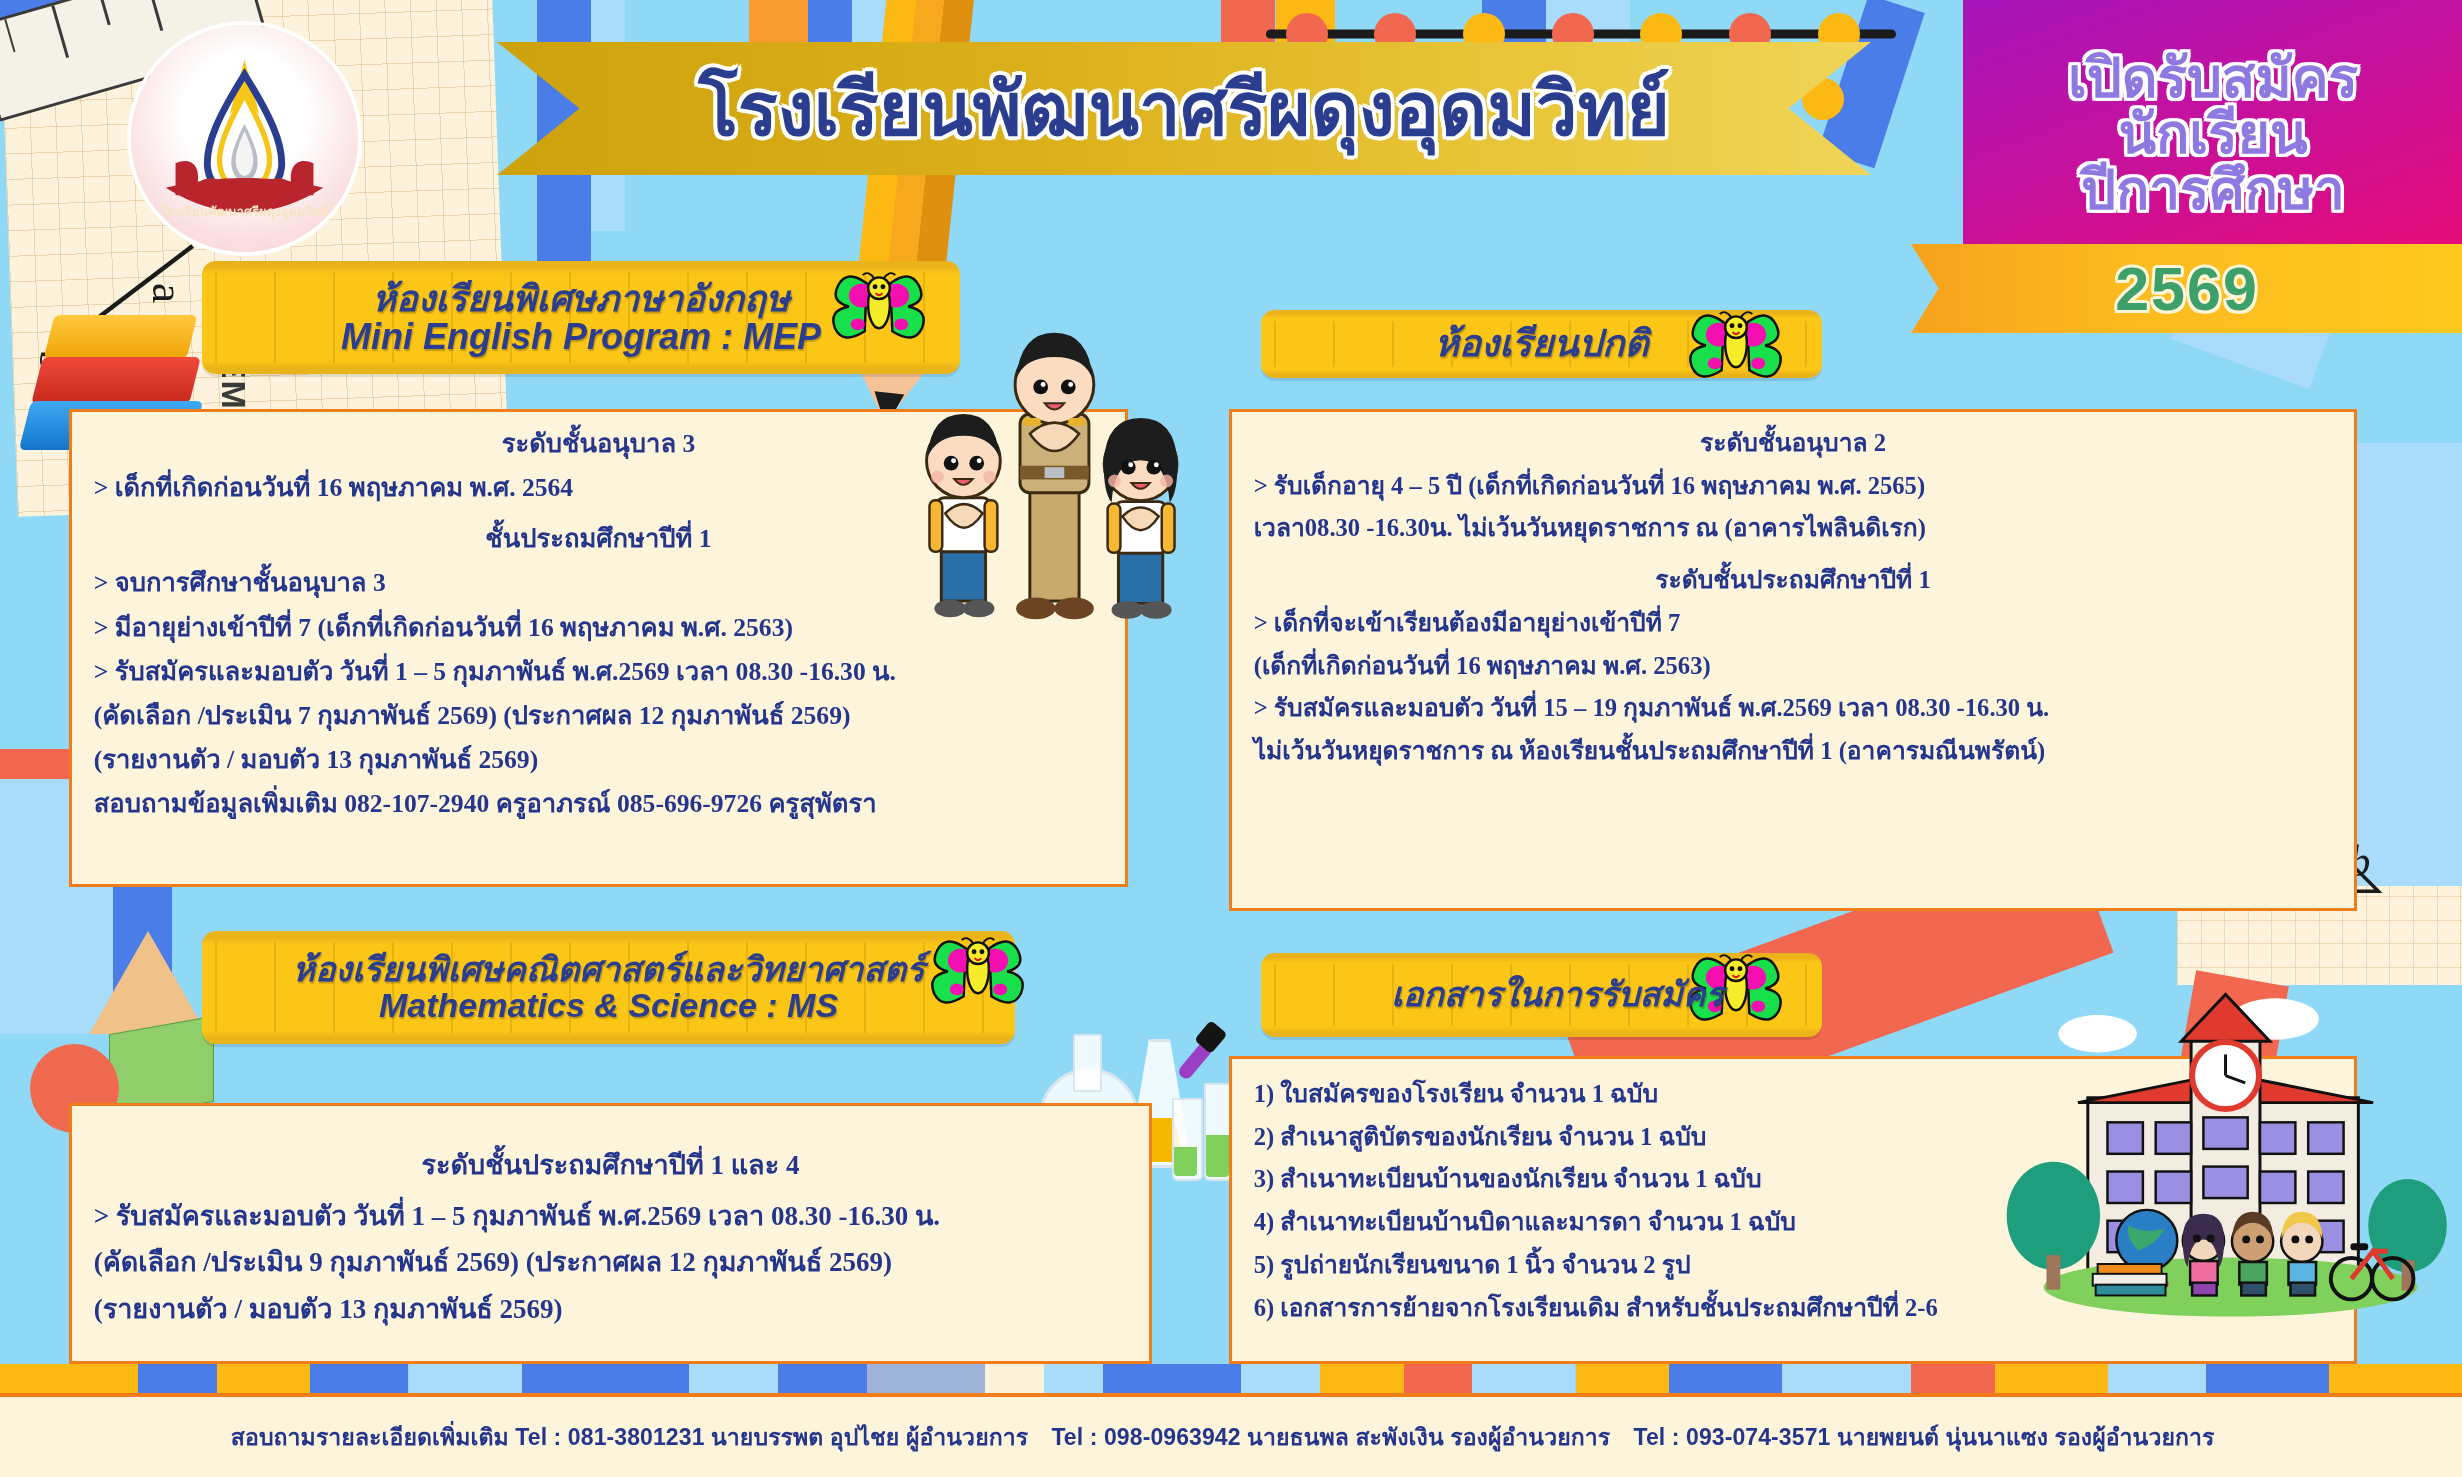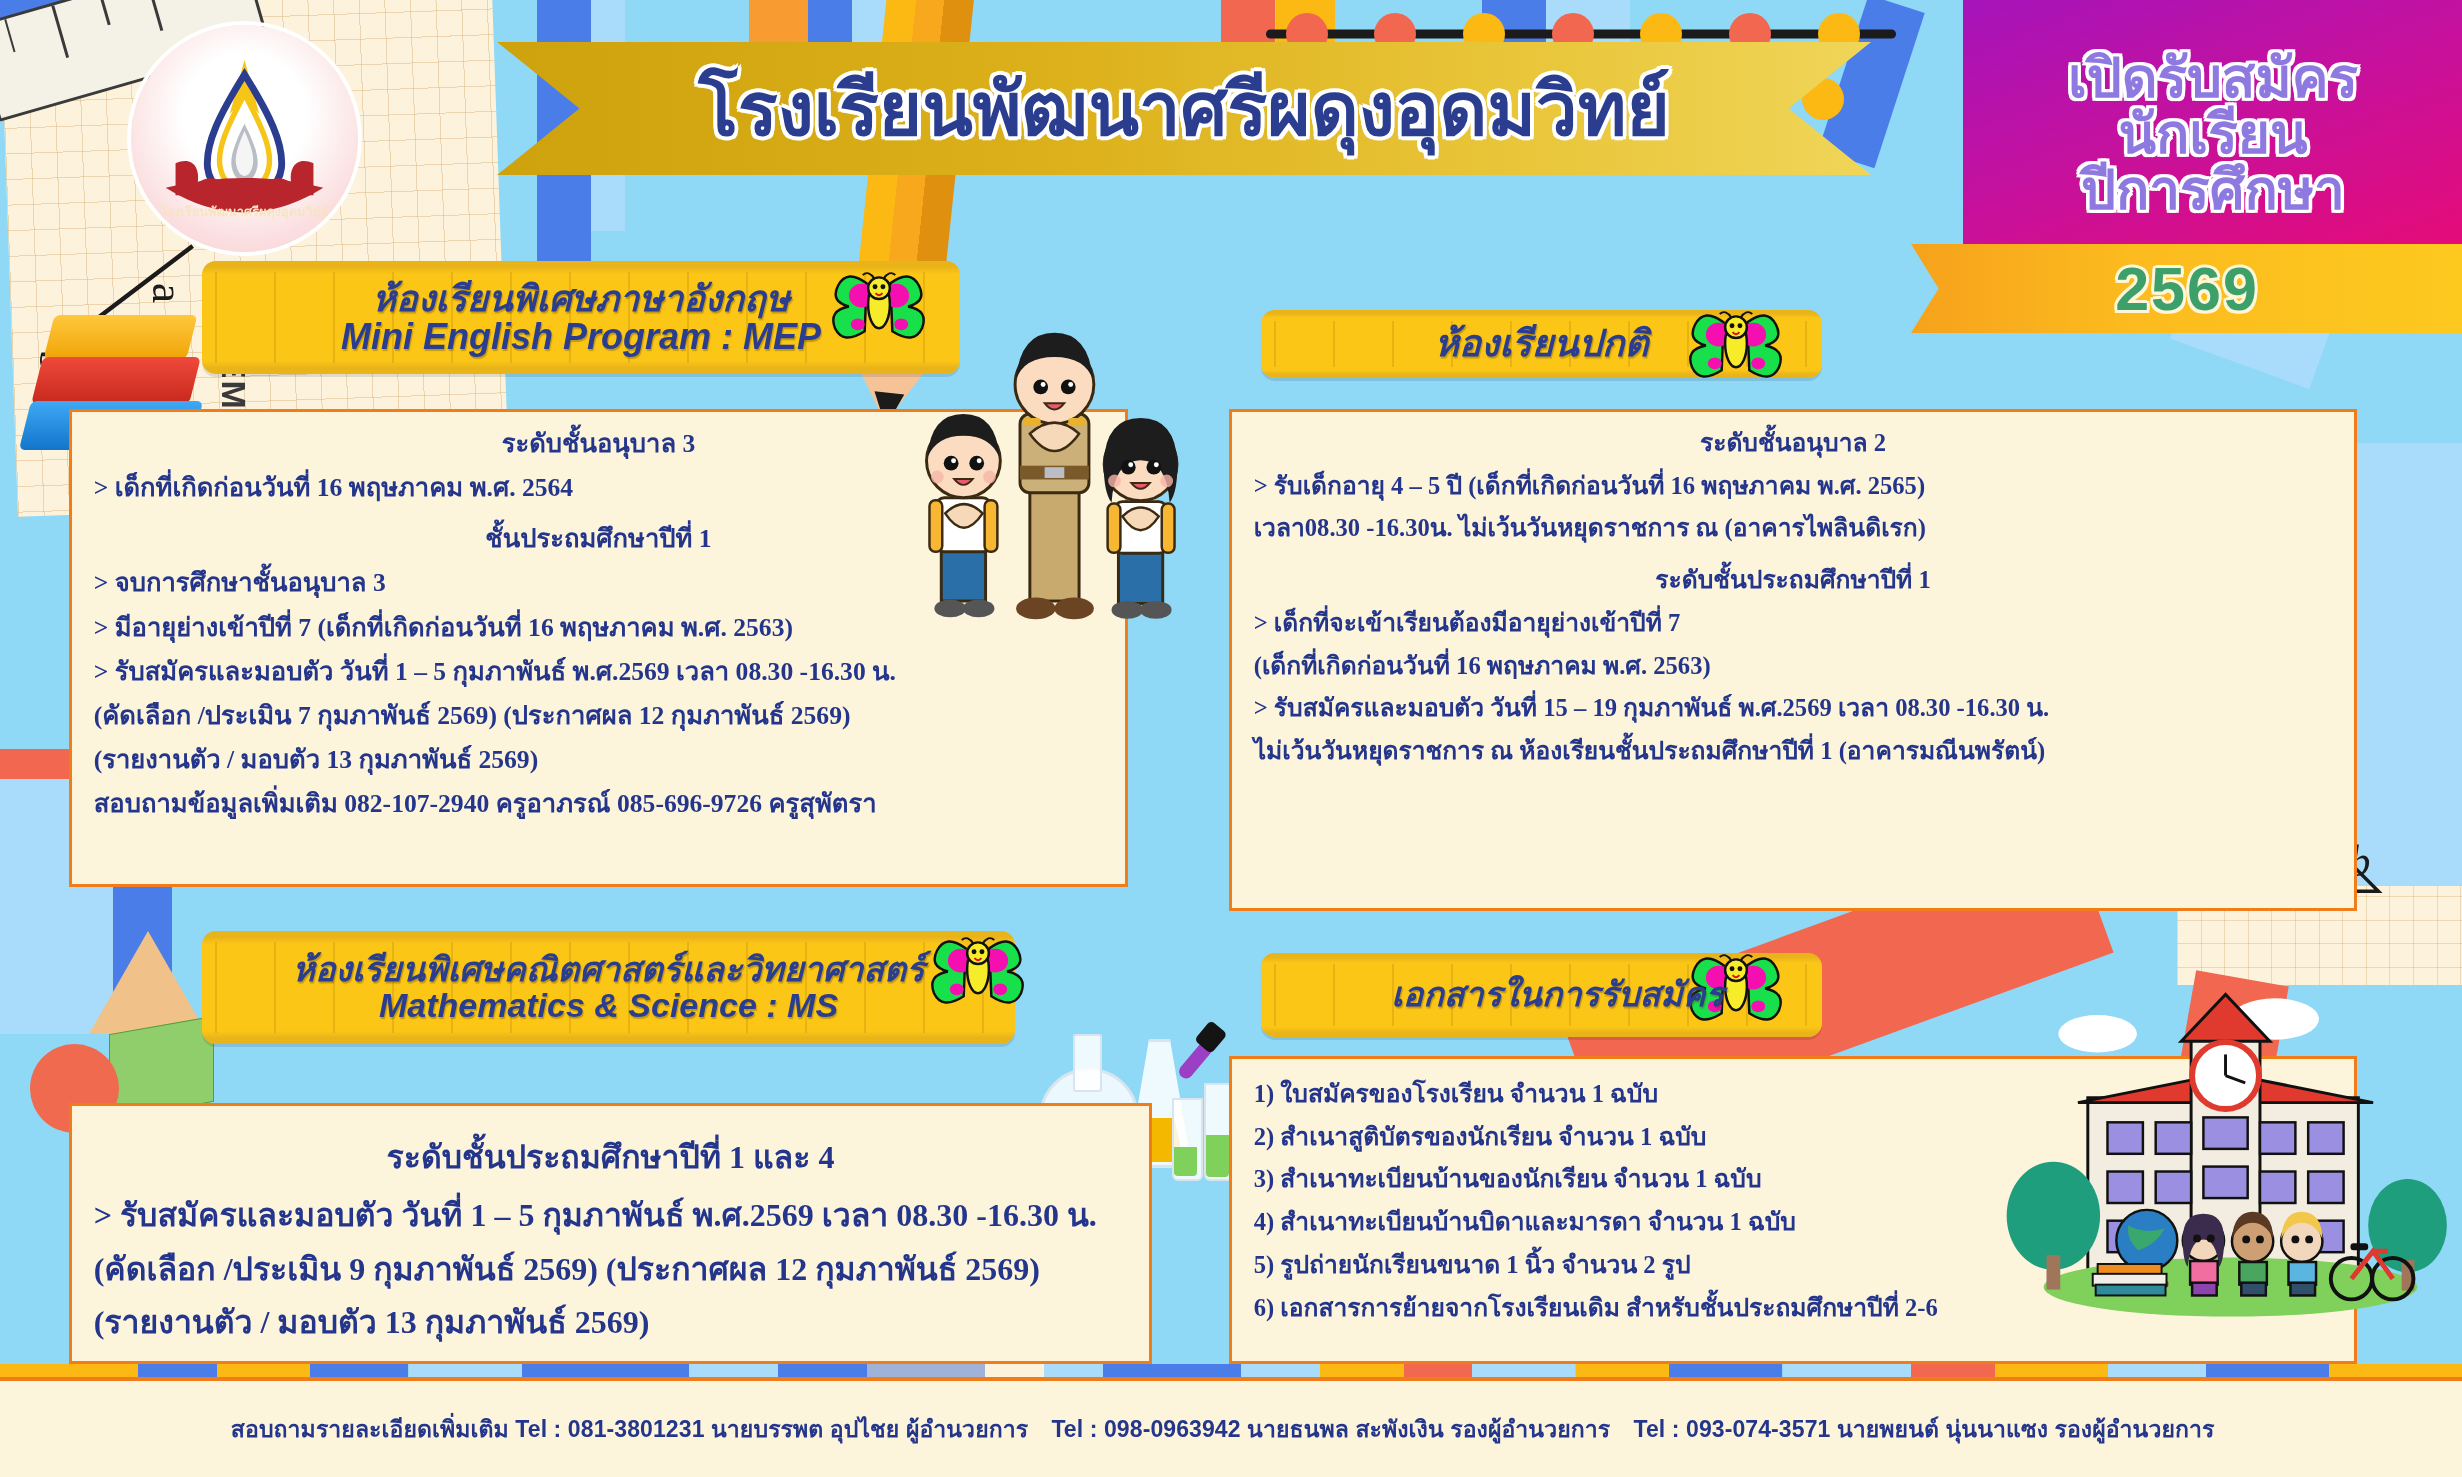--- a/index.html
+++ b/index.html
@@ -134,21 +134,21 @@
     padding:13.8px 21.7px;color:#24368c;font-weight:bold;
   }
   .card .body p{margin:0 0 7.9px 0;line-height:1.42;white-space:nowrap;}
   .card .body p.center{text-align:center;white-space:normal;}
 
   
   .bfly{position:absolute;width:94px;height:84px;}
 
   
   .footer{
-    position:absolute;left:0;bottom:0;width:2462px;height:100px;
+    position:absolute;left:0;bottom:0;width:2462px;height:84px;
     background:#fdf4dc;border-top:4.9px solid #f07d1a;box-sizing:border-box;
     display:flex;align-items:center;justify-content:center;
   }
   .footer-text{
     font-weight:bold;color:#24368c;font-size:23px;white-space:nowrap;letter-spacing:0.1px;
   }
   .footer-text span{margin-right:16.7px;}
 
   
   .books3d{position:absolute;}
@@ -477,21 +477,21 @@
       <circle cx="95" cy="45" r="22" fill="#f7ec2a" stroke="#111" stroke-width="5"></circle>
       <circle cx="87" cy="42" r="5" fill="#111"></circle>
         <circle cx="103" cy="42" r="5" fill="#111"></circle>
       <path d="M88 55 q7 8 14 0" stroke="#d11" stroke-width="4" fill="none"></path>
       <path d="M86 26 q-12-18-24-8" stroke="#111" stroke-width="4" fill="none"></path>
       <path d="M104 26 q12-18 24-8" stroke="#111" stroke-width="4" fill="none"></path>
     </svg>
   </div>
 
   <div class="card" style="left:69px;top:1103px;width:1083px;height:261px;">
-    <div class="body" style="font-size:32px;padding-top:29px;">
+    <div class="body" style="font-size:27px;padding-top:40px;">
       <p class="center">ระดับชั้นประถมศึกษาปีที่ 1 และ 4</p>
       <p style="margin-top:12.8px;">&gt; รับสมัครและมอบตัว วันที่ 1 – 5 กุมภาพันธ์ พ.ศ.2569 เวลา 08.30 -16.30 น.</p>
       <p>(คัดเลือก /ประเมิน 9 กุมภาพันธ์ 2569) (ประกาศผล 12 กุมภาพันธ์ 2569)</p>
       <p>(รายงานตัว / มอบตัว 13 กุมภาพันธ์ 2569)</p>
     </div>
   </div>
 
   <div class="pill" style="left:1261px;top:953px;width:561px;height:84px;">
     <div class="pill-text" style="font-size:34px;margin-left:32px;">เอกสารในการรับสมัคร</div>
   </div>

